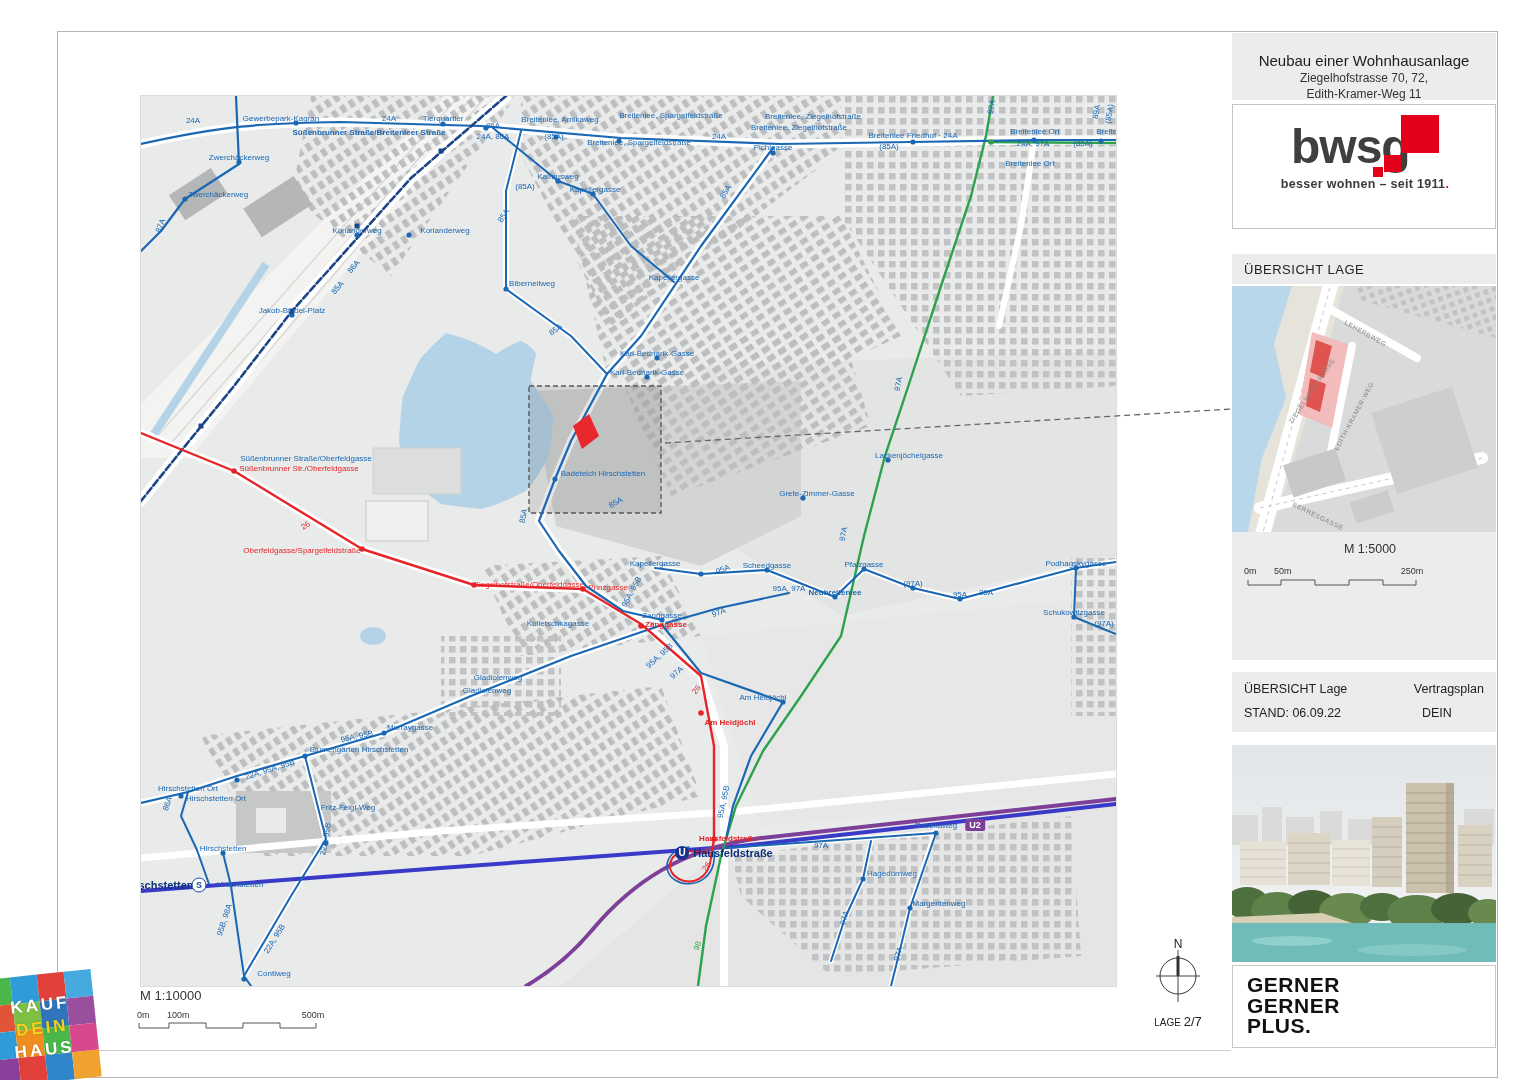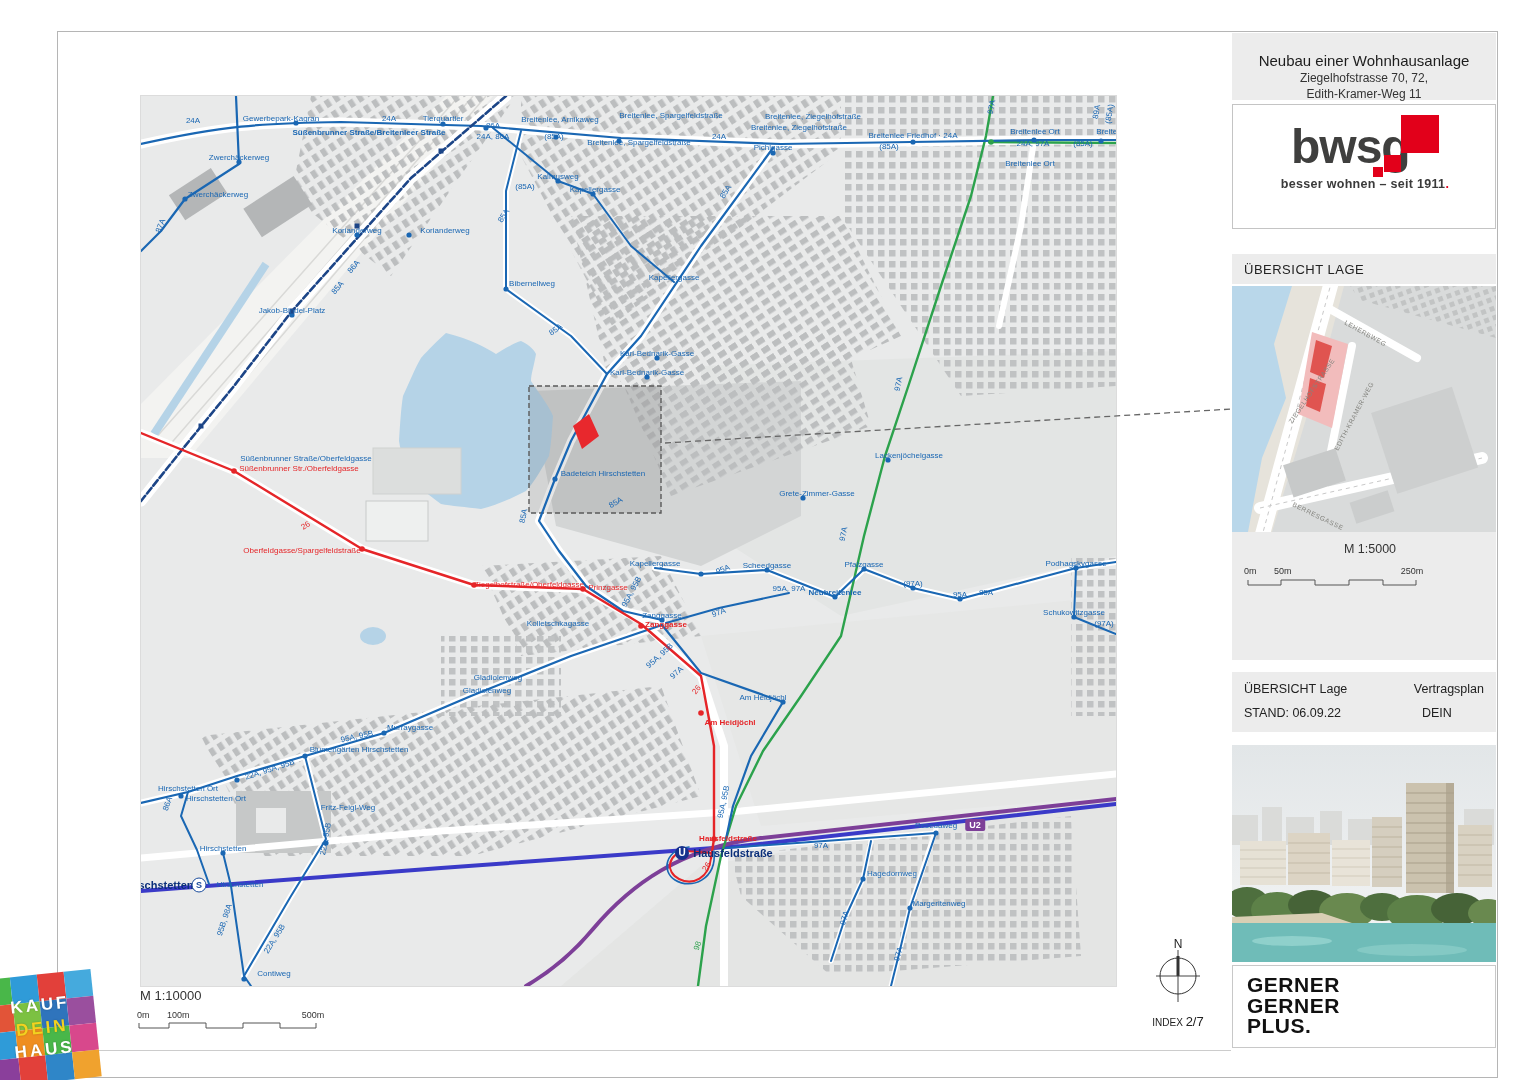--- a/index.html
+++ b/index.html
@@ -348,21 +348,21 @@
 <div class="footer-line"></div>
 
 <svg class="compass" viewBox="0 0 60 72">
   <text x="30" y="12" font-size="12" fill="#222" text-anchor="middle">N</text>
   <line x1="30" y1="14" x2="30" y2="66" stroke="#444" stroke-width="1"></line>
   <line x1="30" y1="20" x2="30" y2="40" stroke="#333" stroke-width="3"></line>
   <line x1="8" y1="40" x2="52" y2="40" stroke="#444" stroke-width="1"></line>
   <circle cx="30" cy="40" r="18" stroke="#333" fill="none" stroke-width="1"></circle>
 </svg>
 <div class="seite">
-  <span>INDEX</span> <b>2/7</b>
+  <span>LAGE</span> <b>2/7</b>
 </div>
 
 <div class="col title-block">
   <div class="t1">Neubau einer Wohnhausanlage</div>
   <div class="t2">Ziegelhofstrasse 70, 72,</div>
   <div class="t2">Edith-Kramer-Weg 11</div>
   <div class="t3">1220 Wien</div>
 </div>
 
 <div class="col bwsg-box" style="position:absolute;">

